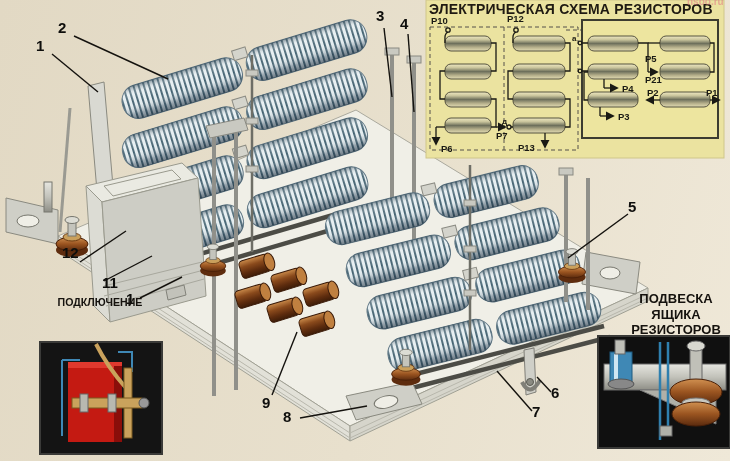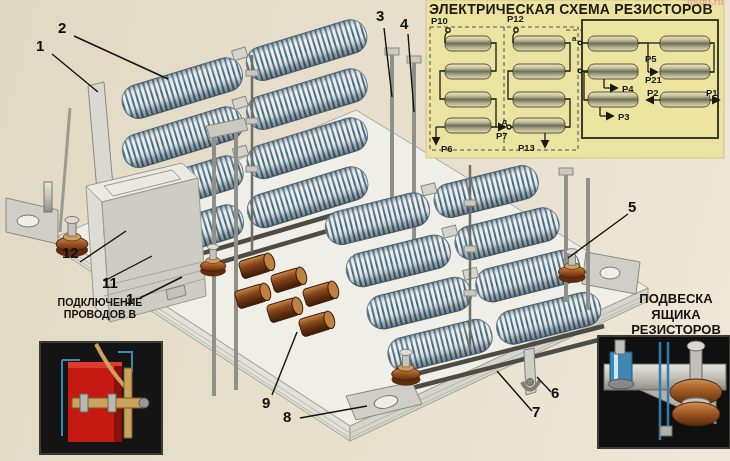--- a/index.html
+++ b/index.html
@@ -351,21 +351,20 @@
 <div class="co" style="left:551px;top:385px">6</div>
 <div class="co" style="left:532px;top:404px">7</div>
 <div class="co" style="left:283px;top:409px">8</div>
 <div class="co" style="left:262px;top:395px">9</div>
 <div class="co" style="left:126px;top:291px">1</div>
 <div class="co" style="left:102px;top:275px">11</div>
 <div class="co" style="left:62px;top:245px">12</div>
 
 <div class="cap capL">
   <span>ПОДКЛЮЧЕНИЕ</span>
-  <span>ПРОВОДОВ В</span>
 </div>
 
 <div class="cap capR">
   <span>ПОДВЕСКА</span>
   <span>ЯЩИКА</span>
   <span>РЕЗИСТОРОВ</span>
 </div>
 
 </div>
 

